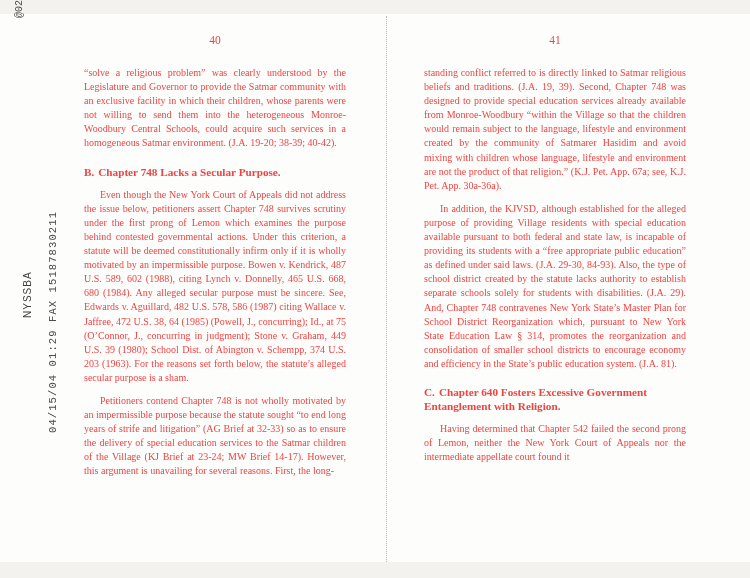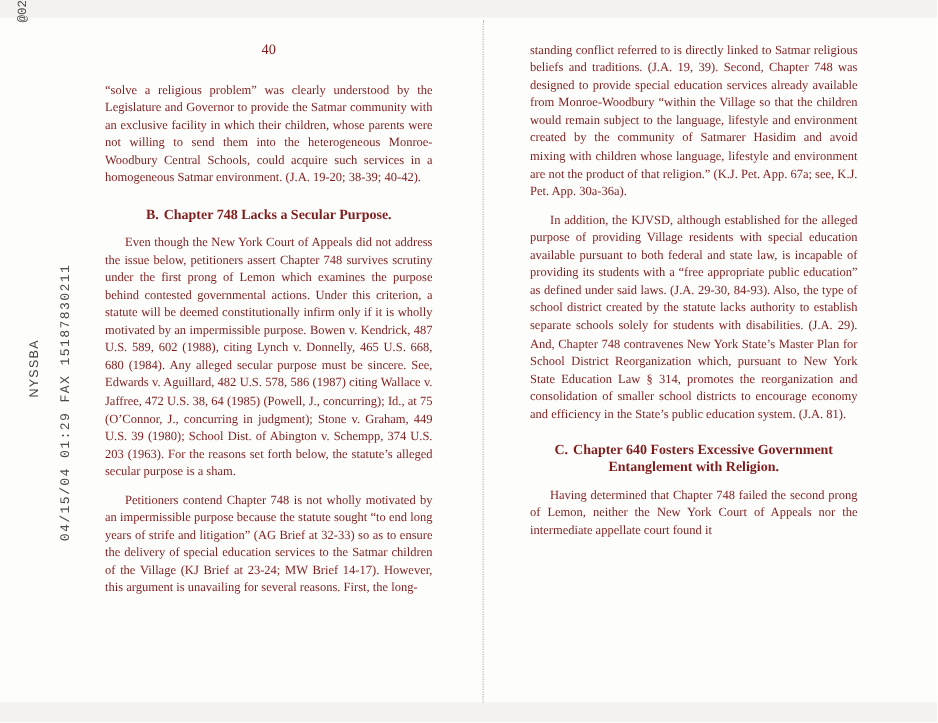--- a/index.html
+++ b/index.html
@@ -75,21 +75,21 @@
     top: 16px;
     width: 1px;
     height: 546px;
     border-left: 1px dotted #b9b9b4;
   }
 
   .col {
     position: absolute;
     top: 34px;
     width: 262px;
-    color: #7f1d1d;
+    color: #ef4444;
   }
   .col-left  { left: 84px; }
   .col-right { left: 424px; }
 
   .folio {
     text-align: center;
     font-family: "Liberation Serif", serif;
     font-size: 11.5px;
     margin-bottom: 20px;
   }
@@ -103,21 +103,20 @@
     text-indent: 16px;
     hyphens: none;
   }
   p.body.no-indent { text-indent: 0; }
 
   h3.head {
     margin: 14px 0 9px 0;
     font-size: 11.2px;
     line-height: 14.1px;
     font-weight: bold;
-    text-align: center;
     text-indent: 0;
   }
   h3.head .lead { margin-right: 4px; }
 </style>
 </head>
 <body>
 
 <div class="page">
 
   <div class="scan-edge-top"></div>
@@ -136,24 +135,25 @@
 
     <h3 class="head">
       <span class="lead">B.</span><span>Chapter 748 Lacks a Secular Purpose.</span>
     </h3>
 
     <p class="body">Even though the New York Court of Appeals did not address the issue below, petitioners assert Chapter 748 survives scrutiny under the first prong of Lemon which examines the purpose behind contested governmental actions. Under this criterion, a statute will be deemed constitutionally infirm only if it is wholly motivated by an impermissible purpose. Bowen v. Kendrick, 487 U.S. 589, 602 (1988), citing Lynch v. Donnelly, 465 U.S. 668, 680 (1984). Any alleged secular purpose must be sincere. See, Edwards v. Aguillard, 482 U.S. 578, 586 (1987) citing Wallace v. Jaffree, 472 U.S. 38, 64 (1985) (Powell, J., concurring); Id., at 75 (O’Connor, J., concurring in judgment); Stone v. Graham, 449 U.S. 39 (1980); School Dist. of Abington v. Schempp, 374 U.S. 203 (1963). For the reasons set forth below, the statute’s alleged secular purpose is a sham.</p>
     <p class="body">Petitioners contend Chapter 748 is not wholly motivated by an impermissible purpose because the statute sought “to end long years of strife and litigation” (AG Brief at 32-33) so as to ensure the delivery of special education services to the Satmar children of the Village (KJ Brief at 23-24; MW Brief 14-17). However, this argument is unavailing for several reasons. First, the long-</p>
   </div>
 
   <div class="col col-right">
+    <div class="folio-right">41</div>
 
     <p class="body no-indent">standing conflict referred to is directly linked to Satmar religious beliefs and traditions. (J.A. 19, 39). Second, Chapter 748 was designed to provide special education services already available from Monroe-Woodbury “within the Village so that the children would remain subject to the language, lifestyle and environment created by the community of Satmarer Hasidim and avoid mixing with children whose language, lifestyle and environment are not the product of that religion.” (K.J. Pet. App. 67a; see, K.J. Pet. App. 30a-36a).</p>
     <p class="body">In addition, the KJVSD, although established for the alleged purpose of providing Village residents with special education available pursuant to both federal and state law, is incapable of providing its students with a “free appropriate public education” as defined under said laws. (J.A. 29-30, 84-93). Also, the type of school district created by the statute lacks authority to establish separate schools solely for students with disabilities. (J.A. 29). And, Chapter 748 contravenes New York State’s Master Plan for School District Reorganization which, pursuant to New York State Education Law § 314, promotes the reorganization and consolidation of smaller school districts to encourage economy and efficiency in the State’s public education system. (J.A. 81).</p>
 
     <h3 class="head">
       <span class="lead">C.</span><span>Chapter 640 Fosters Excessive Government Entanglement with Religion.</span>
     </h3>
 
-    <p class="body">Having determined that Chapter 748 failed the second prong of Lemon, neither the New York Court of Appeals nor the intermediate appellate court found it</p>
+    <p class="body">Having determined that Chapter 542 failed the second prong of Lemon, neither the New York Court of Appeals nor the intermediate appellate court found it</p>
   </div>
 
 </div>
 
 </body></html>

